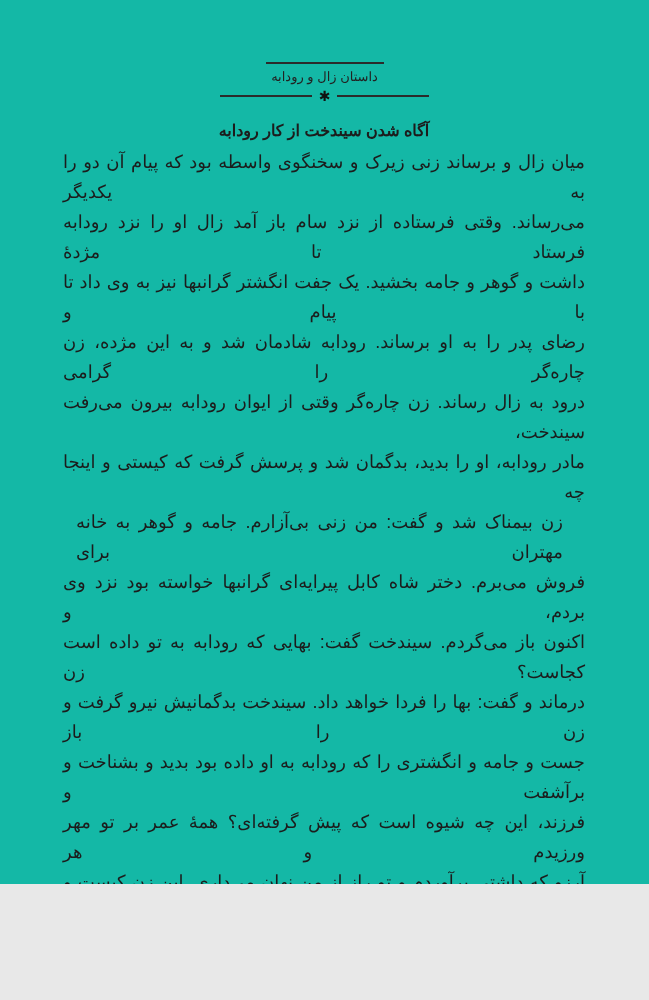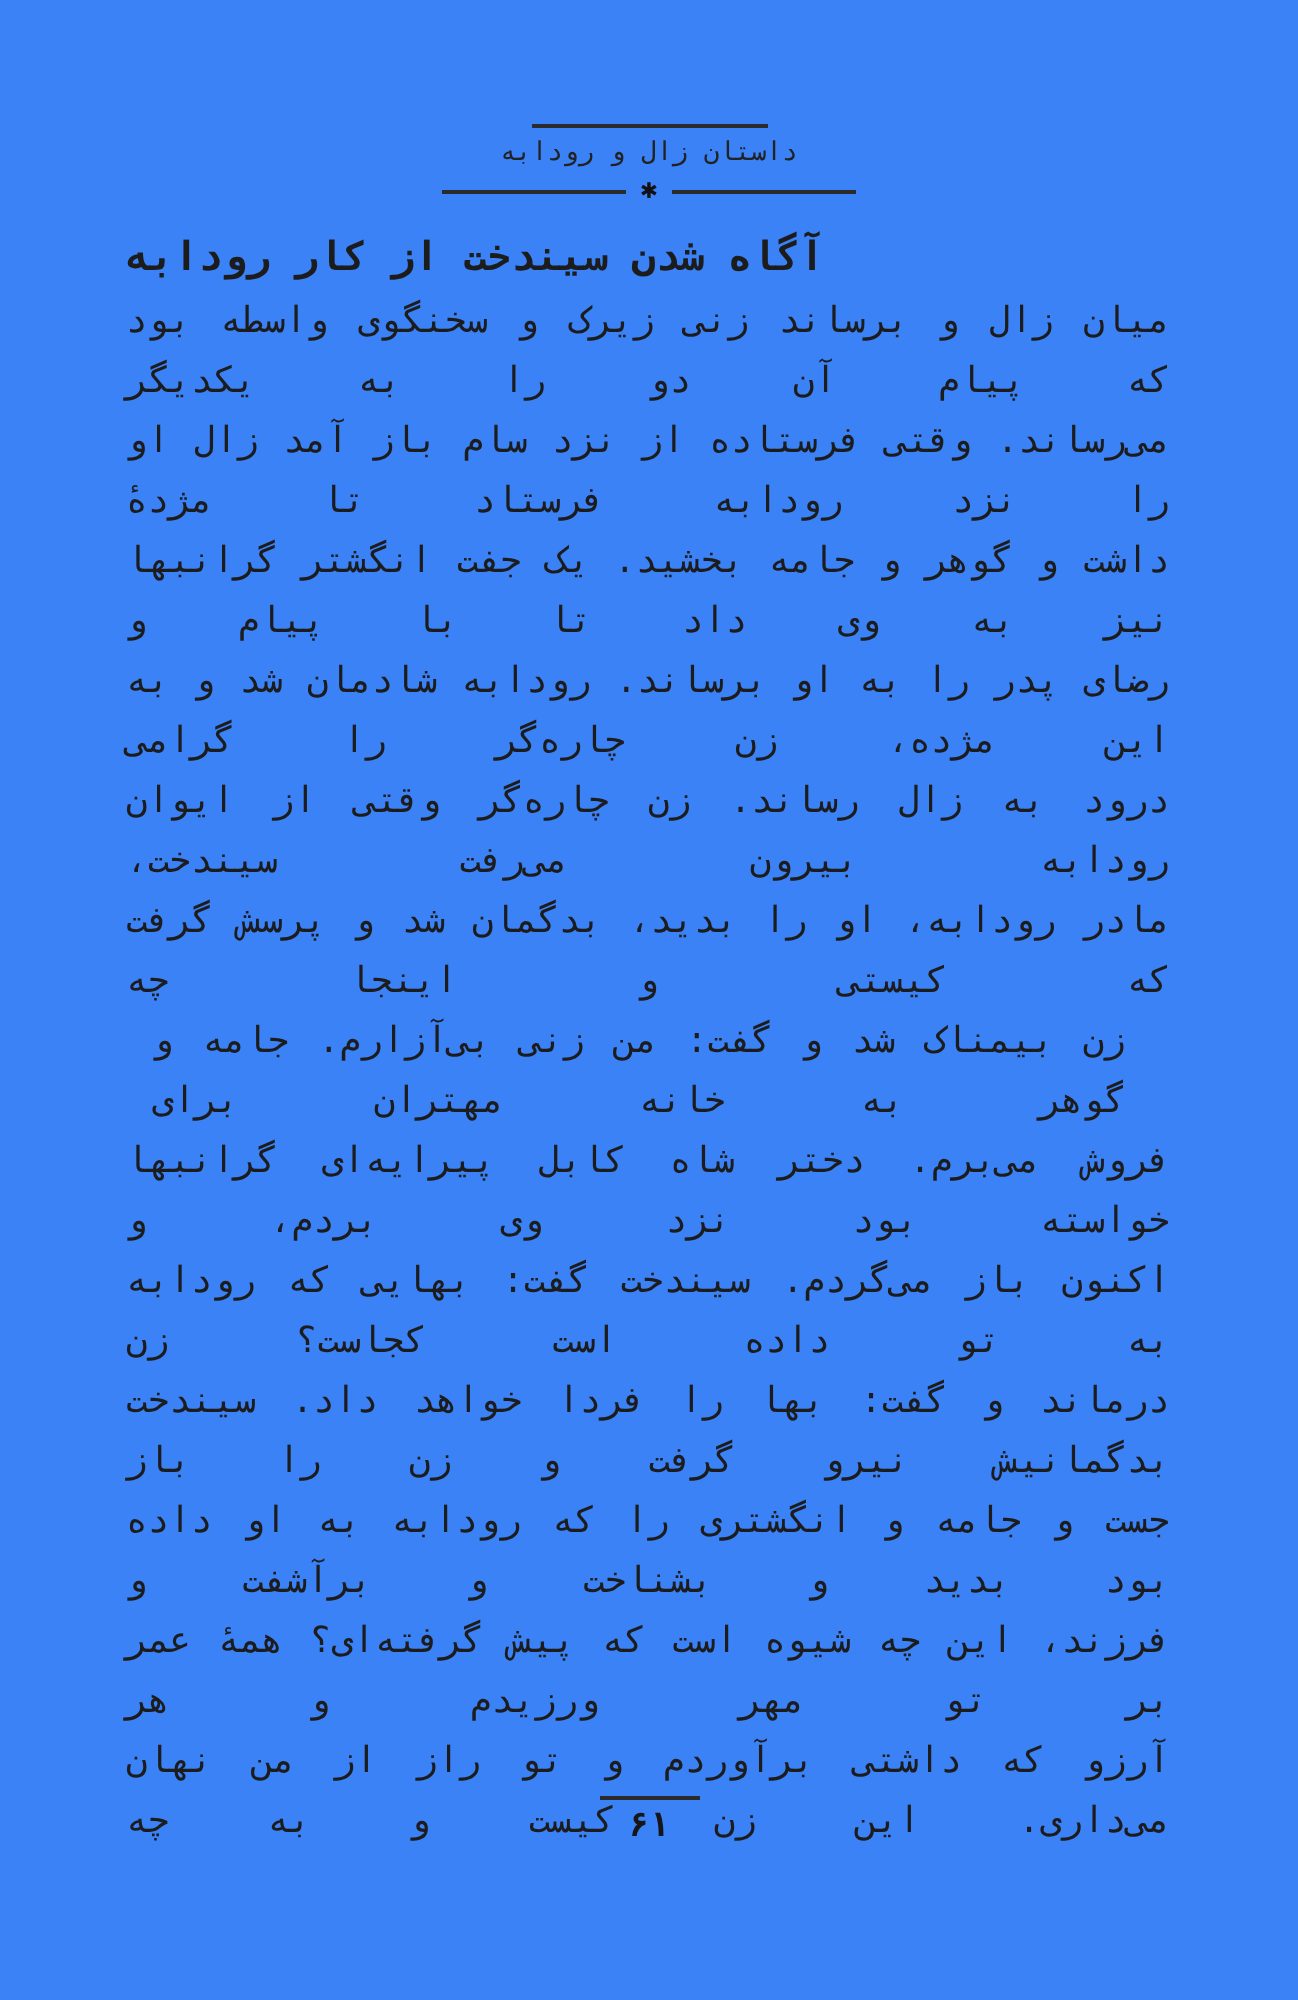--- a/index.html
+++ b/index.html
@@ -1,23 +1,23 @@
 <!DOCTYPE html>
 <html lang="fa"><head>
 <meta charset="utf-8">
 <style>
   html, body { margin: 0; padding: 0; background: #e8e8e8; }
   .page {
     position: relative;
     width: 649px;
-    height: 1000px;
+    height: 884px;
     margin: 0 auto;
-    background: #3b82f6;
+    background: #14b8a6;
     color: #1c1c1c;
-    font-family: Liberation Mono, monospace;
+    font-family: Liberation Sans, sans-serif;
     overflow: hidden;
   }
   
   .header {
     position: absolute;
     top: 62px; left: 0; right: 0;
     text-align: center;
   }
   .rule-top {
     width: 118px; height: 2px;
@@ -41,24 +41,24 @@
   .orn-star { font-size: 14px; line-height: 14px; color: #111; }
   
   .content {
     position: absolute;
     top: 114px;
     right: 64px;
     width: 522px;
     direction: rtl;
   }
   .heading {
-    font-size: 20px;
+    font-size: 16px;
     font-weight: bold;
     line-height: 33px;
-    text-align: left;
+    text-align: center;
     letter-spacing: 0;
   }
   .para { margin: 0; }
   .line {
     font-size: 18px;
     line-height: 30px;
     text-align: justify;
     text-align-last: justify;
     word-spacing: 1px;
   }

